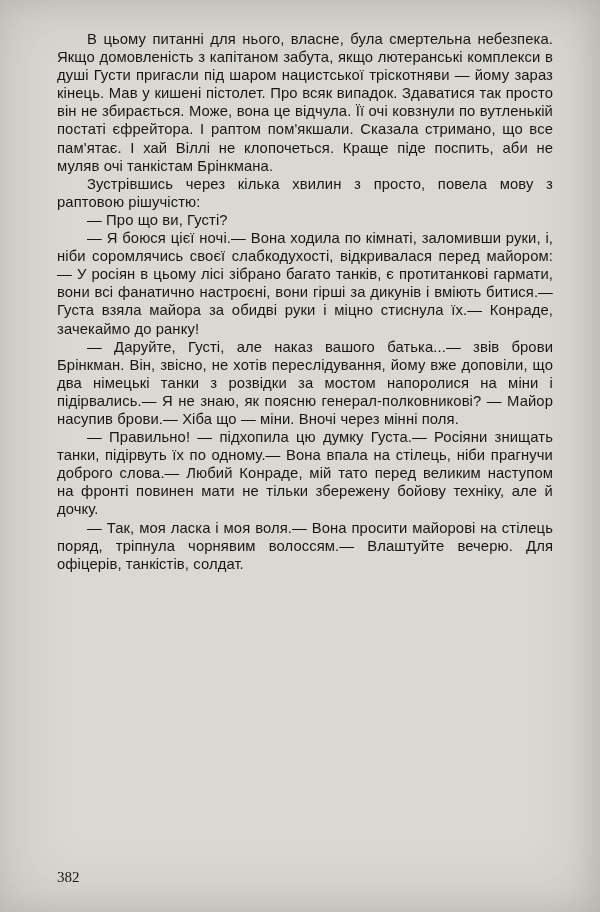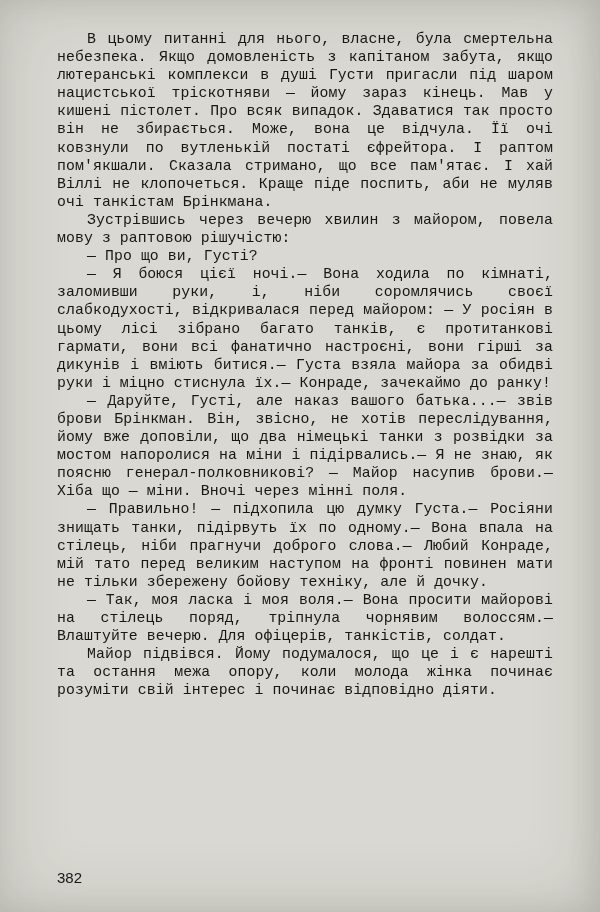--- a/index.html
+++ b/index.html
@@ -15,47 +15,46 @@
     background: #d9d8d2;
     box-shadow: inset 0 0 70px rgba(60,60,50,0.18), inset -8px 0 24px rgba(60,60,50,0.10);
     overflow: hidden;
   }
   .text-block {
     position: absolute;
     left: 57px;
     top: 30px;
     width: 496px;
     color: #181715;
-    font-family: Liberation Mono, monospace;
+    font-family: Liberation Sans, sans-serif;
     font-size: 14.8px;
     line-height: 18.1px;
     text-align: justify;
     letter-spacing: 0.1px;
   }
   .text-block p {
     margin: 0;
     text-indent: 30px;
   }
   .page-number {
     position: absolute;
     left: 57px;
     bottom: 26px;
     color: #181715;
-    font-family: Liberation Sans, sans-serif;
+    font-family: Liberation Serif, serif;
     font-size: 15px;
   }
 </style>
 </head>
 <body>
 
 <div class="page">
   <div class="text-block">
     <p>В цьому питанні для нього, власне, була смертельна небезпека. Якщо домовленість з капітаном забута, якщо лютеранські комплекси в душі Густи пригасли під шаром нацистської тріскотняви — йому зараз кінець. Мав у кишені пістолет. Про всяк випадок. Здаватися так просто він не збирається. Може, вона це відчула. Її очі ковзнули по вутленькій постаті єфрейтора. І раптом пом'якшали. Сказала стримано, що все пам'ятає. І хай Віллі не клопочеться. Краще піде поспить, аби не муляв очі танкістам Брінкмана.</p>
-    <p>Зустрівшись через вечерю хвилин з майором, повела мову з раптовою рішучістю:</p>
+    <p>Зустрівшись через кілька хвилин з просто, повела мову з раптовою рішучістю:</p>
     <p>— Про що ви, Густі?</p>
     <p>— Я боюся цієї ночі.— Вона ходила по кімнаті, заломивши руки, і, ніби соромлячись своєї слабкодухості, відкривалася перед майором: — У росіян в цьому лісі зібрано багато танків, є протитанкові гармати, вони всі фанатично настроєні, вони гірші за дикунів і вміють битися.— Густа взяла майора за обидві руки і міцно стиснула їх.— Конраде, зачекаймо до ранку!</p>
     <p>— Даруйте, Густі, але наказ вашого батька...— звів брови Брінкман. Він, звісно, не хотів переслідування, йому вже доповіли, що два німецькі танки з розвідки за мостом напоролися на міни і підірвались.— Я не знаю, як поясню генерал-полковникові? — Майор насупив брови.— Хіба що — міни. Вночі через мінні поля.</p>
     <p>— Правильно! — підхопила цю думку Густа.— Росіяни знищать танки, підірвуть їх по одному.— Вона впала на стілець, ніби прагнучи доброго слова.— Любий Конраде, мій тато перед великим наступом на фронті повинен мати не тільки збережену бойову техніку, але й дочку.</p>
     <p>— Так, моя ласка і моя воля.— Вона просити майорові на стілець поряд, тріпнула чорнявим волоссям.— Влаштуйте вечерю. Для офіцерів, танкістів, солдат.</p>
-    <p>Майор підвівся. Йому подумалося, що це і є нарешті та остання межа опору, коли молода жінка починає розуміти свій інтерес і починає відповідно діяти.</p>
   </div>
   <div class="page-number">382</div>
 </div>
 
 </body></html>

